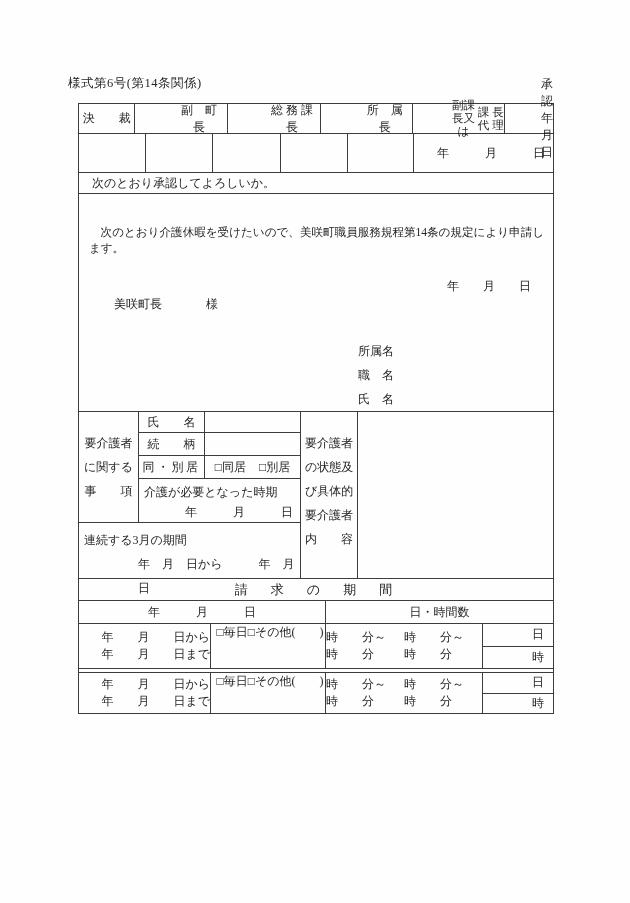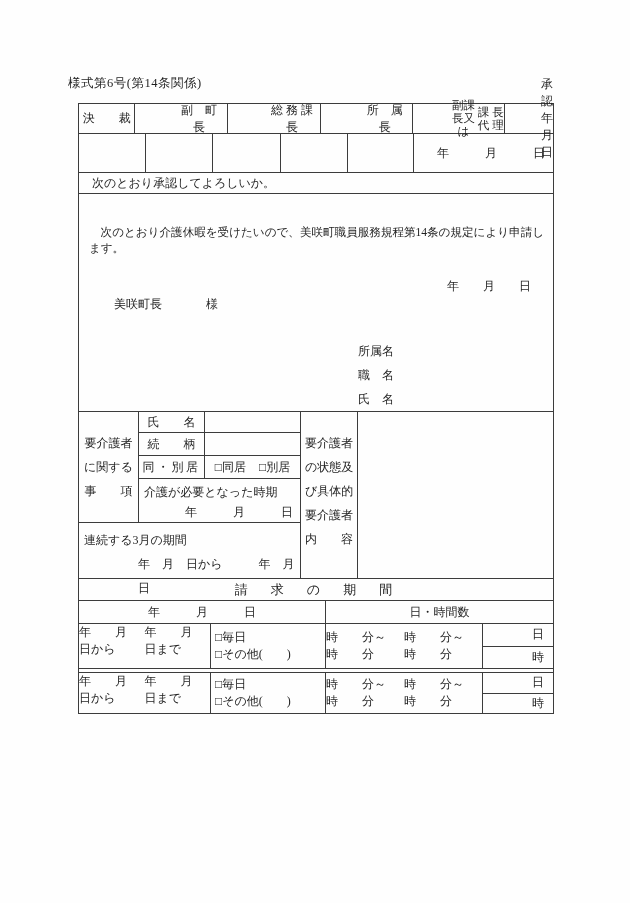--- a/index.html
+++ b/index.html
@@ -53,22 +53,22 @@
   .cont-date { padding-left:54px; }
   .care-state-label { width:57px; display:flex; flex-direction:column; padding-top:19px; padding-left:4px; line-height:24px; }
   .care-state-blank { flex:1; }
 
   
   .claim-title { height:22px; display:flex; align-items:center; justify-content:center; font-size:13px; letter-spacing:5px; }
   .claim-header { display:flex; height:23px; }
   .ch-date { width:247px; } .ch-time { width:157px; } .ch-count { flex:1; }
   .claim-block { display:flex; height:45px; }
   .claim-block.second { margin-top:3px; border-top:1px solid #3c3c3c; height:41px; }
-  .cb-date { width:132px; display:flex; flex-direction:row; align-items:flex-start; justify-content:center; line-height:17px; }
-  .cb-opts { width:115px; display:flex; flex-direction:column; justify-content:center; padding-left:4px; line-height:17px; }
+  .cb-date { width:132px; display:flex; flex-direction:column; align-items:flex-end; justify-content:center; line-height:17px; }
+  .cb-opts { width:115px; display:flex; flex-direction:row; justify-content:center; padding-left:4px; line-height:17px; }
   .cb-times { width:157px; display:flex; flex-direction:row; align-items:center; justify-content:center; line-height:17px; }
   .cb-units { flex:1; display:flex; flex-direction:column; }
   .unit { flex:1; display:flex; align-items:center; justify-content:flex-end; padding-right:9px; }
   .sp2 { letter-spacing:2.5px; }
 </style>
 </head>
 <body>
 
 <div class="page">
 

